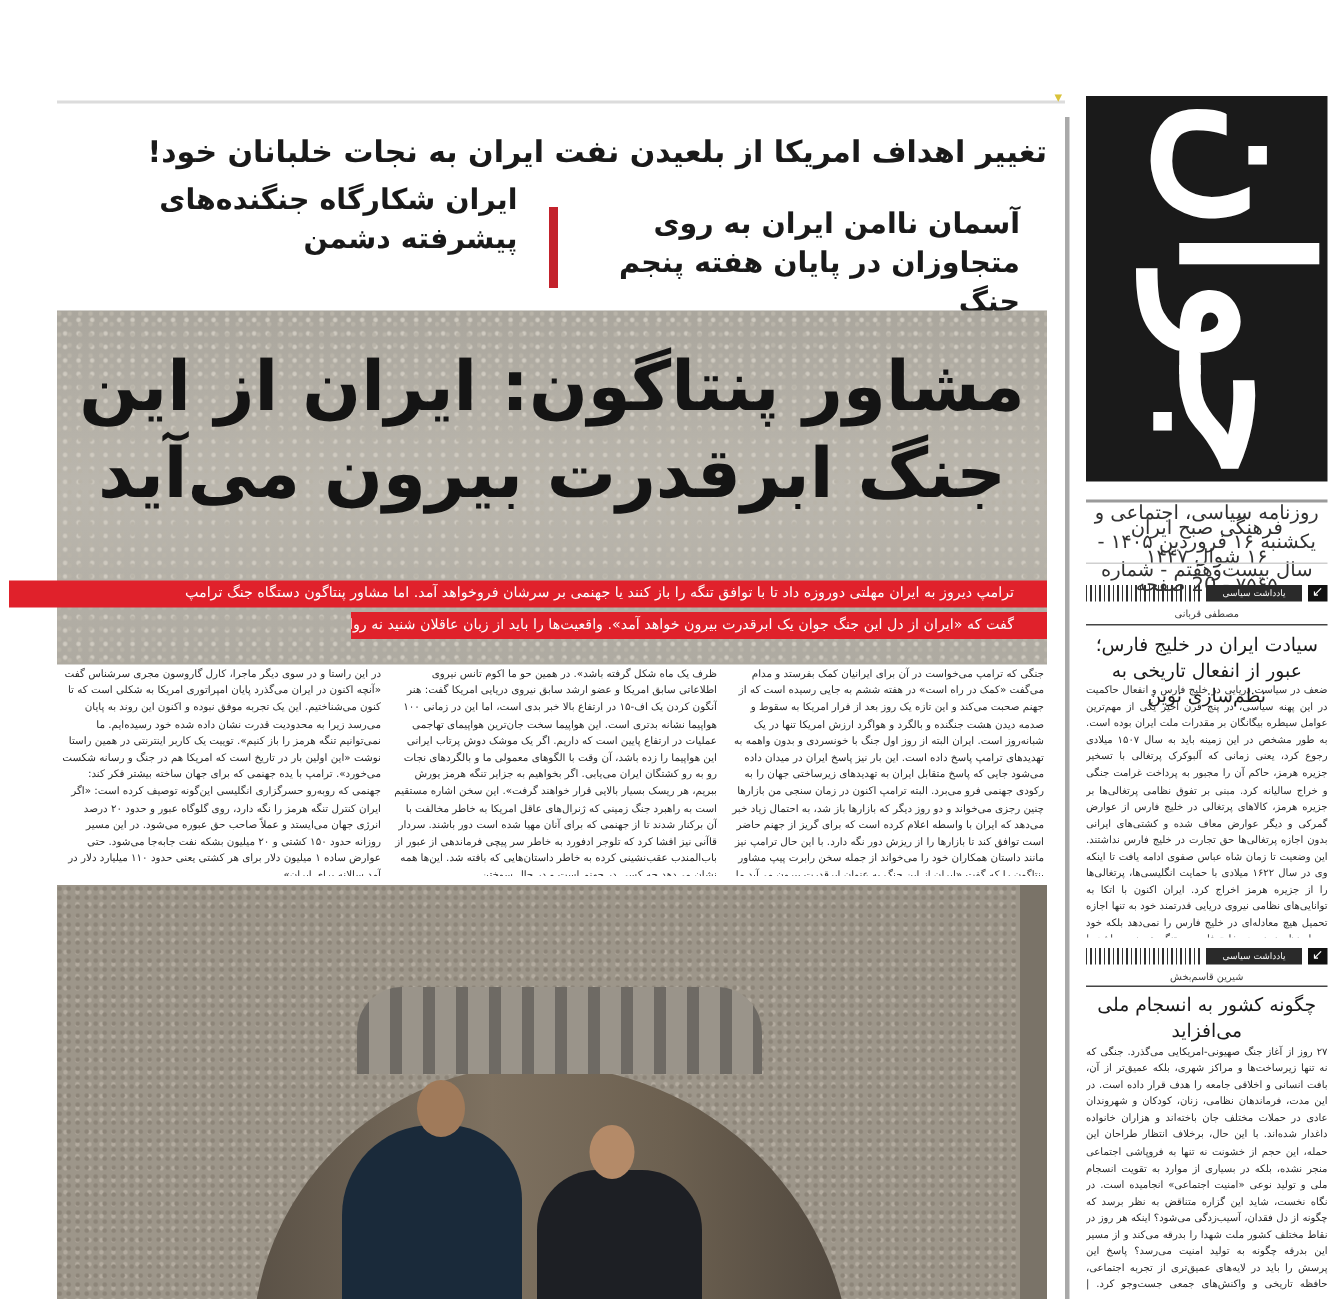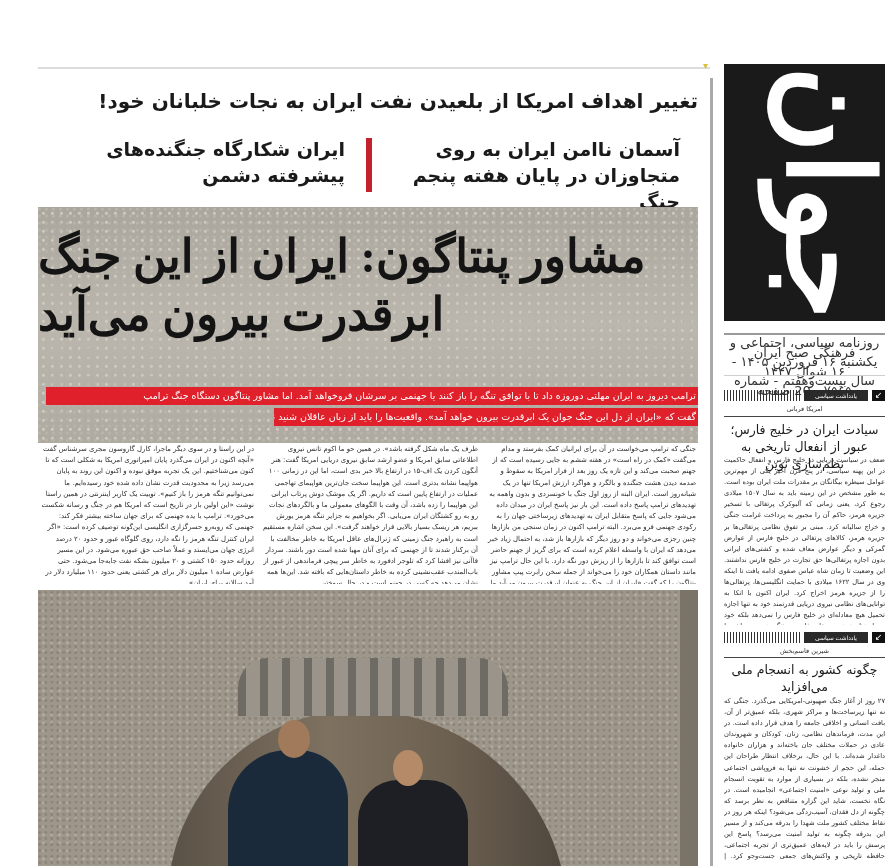--- a/index.html
+++ b/index.html
@@ -12,35 +12,35 @@
   #top-rule { left:38px; top:67px; width:672px; height:2px; background:#dcdcdc; }
   #corner-mark { left:703px; top:61px; width:12px; height:10px; color:#d9c23a; font-size:10px; line-height:10px; }
   #vrule { left:710px; top:78px; width:3px; height:788px; background:#a9a9a9; }
 
   
   #top-headline { left:38px; top:78px; width:660px; font-weight:bold; font-size:20px; line-height:46px; text-align:right; }
 
   
   .sub { font-size:19px; line-height:26px; font-weight:bold; }
   #sub-right { left:380px; top:136px; width:300px; }
-  #sub-left { left:80px; top:136px; width:265px; }
+  #sub-left { left:80px; top:120px; width:265px; }
   .page-ref { font-size:7px; color:#444;margin-top:24px; }
   #sub-right-ref { left:380px; top:190px; width:300px; }
   #sub-left-ref { left:80px; top:190px; width:265px; }
   #red-divider { left:366px; top:138px; width:6px; height:54px; background:#c3222c; }
 
   
   #hero { left:38px; top:207px; width:660px; height:236px;
           background:
             radial-gradient(circle at 20% 30%, #b9b4a9 0 1px, transparent 2px) 0 0/7px 7px,
             radial-gradient(circle at 60% 70%, #cfcac0 0 1px, transparent 2px) 0 0/9px 9px,
             linear-gradient(180deg, #aaa69d 0%, #bbb7ae 50%, #aeaaa1 100%); }
-  #hero-headline { left:38px; top:228px; width:660px; text-align:left; font-weight:bold;
-                   font-size:46px; line-height:58px; color:#141414;font-family:Liberation Serif, serif; }
-  .red-band { background:#e0212b; color:#ffffff; font-size:9.5px; line-height:18px; padding:0 2px; white-space:nowrap; overflow:hidden; }
+  #hero-headline { left:38px; top:228px; width:660px; text-align:center; font-weight:bold;
+                   font-size:46px; line-height:58px; color:#141414; }
+  .red-band { background:#e0212b; color:#ffffff; font-size:9.5px; line-height:18px; padding:0 22px; white-space:nowrap; overflow:hidden; }
   #lead-1 { right:198px; top:387px; width:648px; }
   #lead-2 { right:198px; top:408px; width:420px; }
 
   
   .col { top:444px; height:140px; font-size:6.9px; line-height:11.2px; color:#2a2a2a; overflow:hidden; }
   #col-1 { left:486px; width:210px; }
   #col-2 { left:262px; width:216px; }
   #col-3 { left:38px; width:216px; }
   .col p { margin:0; }
 
@@ -136,21 +136,21 @@
   <div>یکشنبه ۱۶ فروردین ۱۴۰۵ - ۱۶ شوال ۱۴۴۷</div>
   <div>سال بیست‌وهفتم - شماره ۷۵۶۵ - 20 صفحه</div>
 </div>
 <div id="mast-rule2" class="abs"></div>
 
 <div id="n1-head" class="abs note-head">
   <div class="barcode"></div>
   <div class="note-tag">یادداشت سیاسی</div>
   <div class="note-arrow">↙</div>
 </div>
-<div id="n1-author" class="abs note-author rtl" style="text-align:center;">امریکا قربانی</div>
+<div id="n1-author" class="abs note-author rtl" style="text-align:center;">مصطفی قربانی</div>
 <div id="n1-rule" class="abs note-rule"></div>
 <div id="n1-title" class="abs note-title">سیادت ایران در خلیج فارس؛ عبور از انفعال تاریخی به نظم‌سازی نوین</div>
 <div id="n1-body" class="abs note-body">ضعف در سیاست دریایی در خلیج فارس و انفعال حاکمیت در این پهنه سیاسی، در پنج قرن اخیر یکی از مهم‌ترین عوامل سیطره بیگانگان بر مقدرات ملت ایران بوده است. به طور مشخص در این زمینه باید به سال ۱۵۰۷ میلادی رجوع کرد، یعنی زمانی که آلبوکرک پرتغالی با تسخیر جزیره هرمز، حاکم آن را مجبور به پرداخت غرامت جنگی و خراج سالیانه کرد. مبنی بر تفوق نظامی پرتغالی‌ها بر جزیره هرمز، کالاهای پرتغالی در خلیج فارس از عوارض گمرکی و دیگر عوارض معاف شده و کشتی‌های ایرانی بدون اجازه پرتغالی‌ها حق تجارت در خلیج فارس نداشتند. این وضعیت تا زمان شاه عباس صفوی ادامه یافت تا اینکه وی در سال ۱۶۲۲ میلادی با حمایت انگلیسی‌ها، پرتغالی‌ها را از جزیره هرمز اخراج کرد. ایران اکنون با اتکا به توانایی‌های نظامی نیروی دریایی قدرتمند خود به تنها اجازه تحمیل هیچ معادله‌ای در خلیج فارس را نمی‌دهد بلکه خود معمار نظم نوینی در خلیج فارس و تنگه هرمز می‌باشد. | صفحه ۲</div>
 
 <div id="n2-head" class="abs note-head">
   <div class="barcode"></div>
   <div class="note-tag">یادداشت سیاسی</div>
   <div class="note-arrow">↙</div>
 </div>
 <div id="n2-author" class="abs note-author rtl" style="text-align:center;">شیرین قاسم‌بخش</div>

